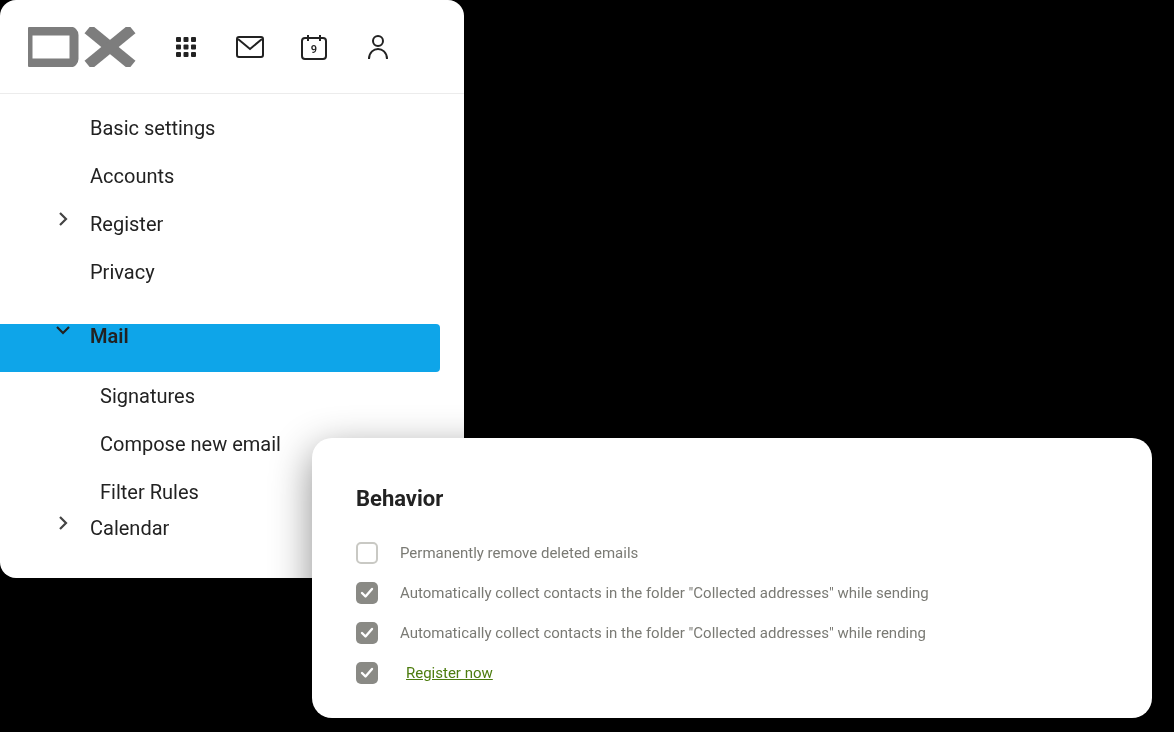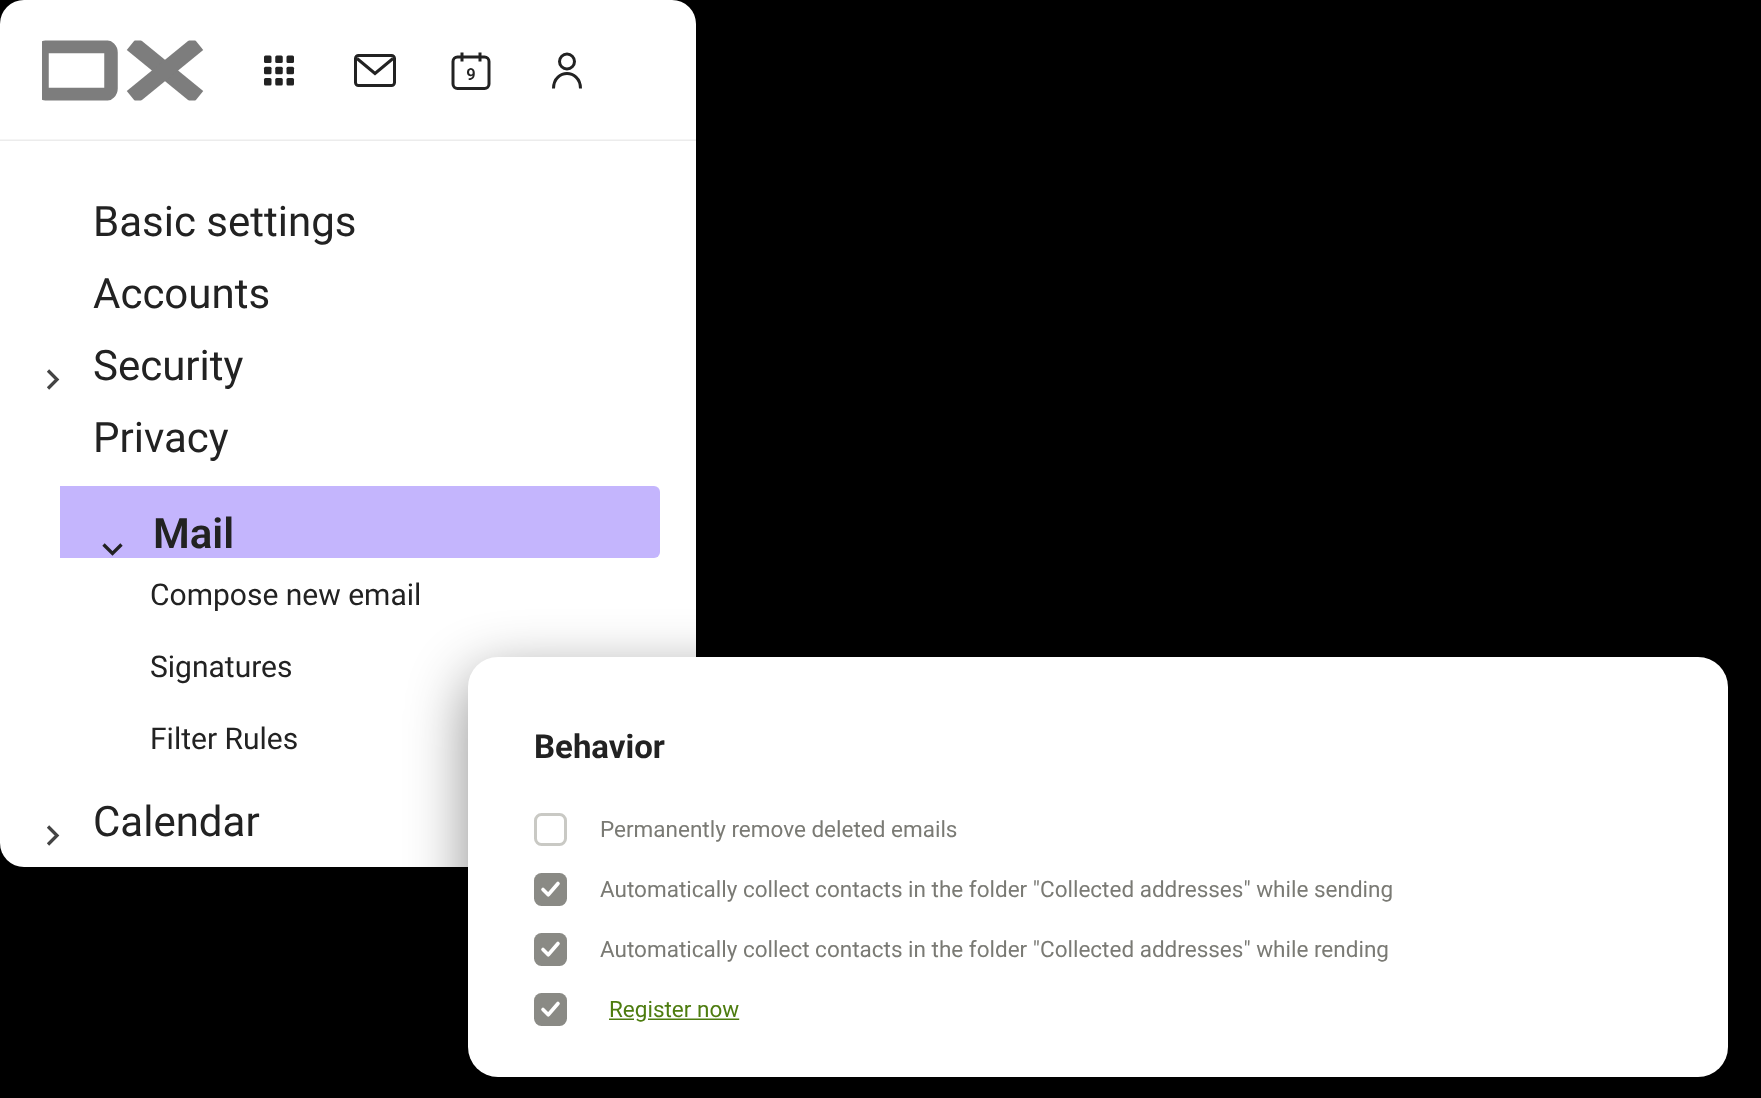--- a/index.html
+++ b/index.html
@@ -48,44 +48,43 @@
     color: #222;
     cursor: pointer;
   }
   .top-icon svg { display:block; }
 
   .nav {
     padding-top: 22px;
   }
   .nav-item {
     display: flex;
-    align-items: flex-end;
+    align-items: flex-start;
     height: 48px;
-    padding-left: 24px;
-    font-size: 28px;
+    padding-left: 52px;
+    font-size: 20px;
     color: #222;
     cursor: pointer;
   }
   .nav-item .chevron {
     width: 22px;
     margin-right: 16px;
     display: flex;
     align-items: center;
     justify-content: center;
     color: #444;
   }
   .nav-item.no-chev .label {
     margin-left: 38px;
   }
   .nav-item.selected {
-    background: #c4b5fd;
+    background: #0ea5e9;
     font-weight: 600;
     border-radius: 0 4px 4px 0;
     margin-right: 24px;
-    margin-left: 40px;
   }
   .nav-item.selected .chevron { color:#222; }
   .nav-subgroup .nav-subitem {
     display: flex;
     align-items: center;
     height: 48px;
     padding-left: 100px;
     font-size: 20px;
     color: #222;
     cursor: pointer;
@@ -208,44 +207,44 @@
     <div class="nav-item no-chev">
       <span class="label">Accounts</span>
     </div>
 
     <div class="nav-item">
       <span class="chevron">
         <svg width="12" height="14" viewBox="0 0 12 14" fill="none" stroke="#444" stroke-width="2.2">
             <path d="M3 1 L9 7 L3 13"></path>
           </svg>
       </span>
-      <span class="label">Security</span>
+      <span class="label">Register</span>
     </div>
 
     <div class="nav-item no-chev">
       <span class="label">Privacy</span>
     </div>
 
     <div class="nav-gap"></div>
 
     <div class="nav-item selected">
       <span class="chevron">
         <svg width="14" height="12" viewBox="0 0 14 12" fill="none" stroke="#222" stroke-width="2.2">
             <path d="M1 3 L7 9 L13 3"></path>
           </svg>
       </span>
       <span class="label">Mail</span>
     </div>
 
     <div class="nav-subgroup">
       <div class="nav-subitem">
-        <span>Compose new email</span>
+        <span>Signatures</span>
       </div>
       <div class="nav-subitem">
-        <span>Signatures</span>
+        <span>Compose new email</span>
       </div>
       <div class="nav-subitem">
         <span>Filter Rules</span>
       </div>
     </div>
 
     <div class="nav-item">
       <span class="chevron">
         <svg width="12" height="14" viewBox="0 0 12 14" fill="none" stroke="#444" stroke-width="2.2">
             <path d="M3 1 L9 7 L3 13"></path>

